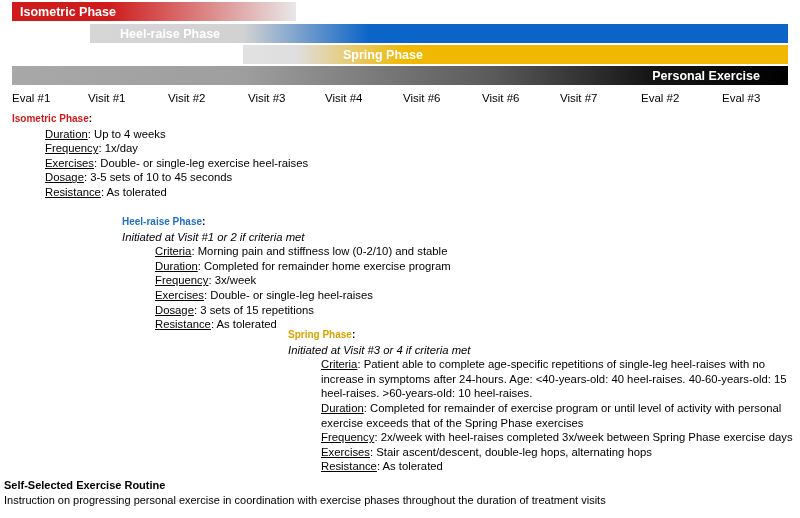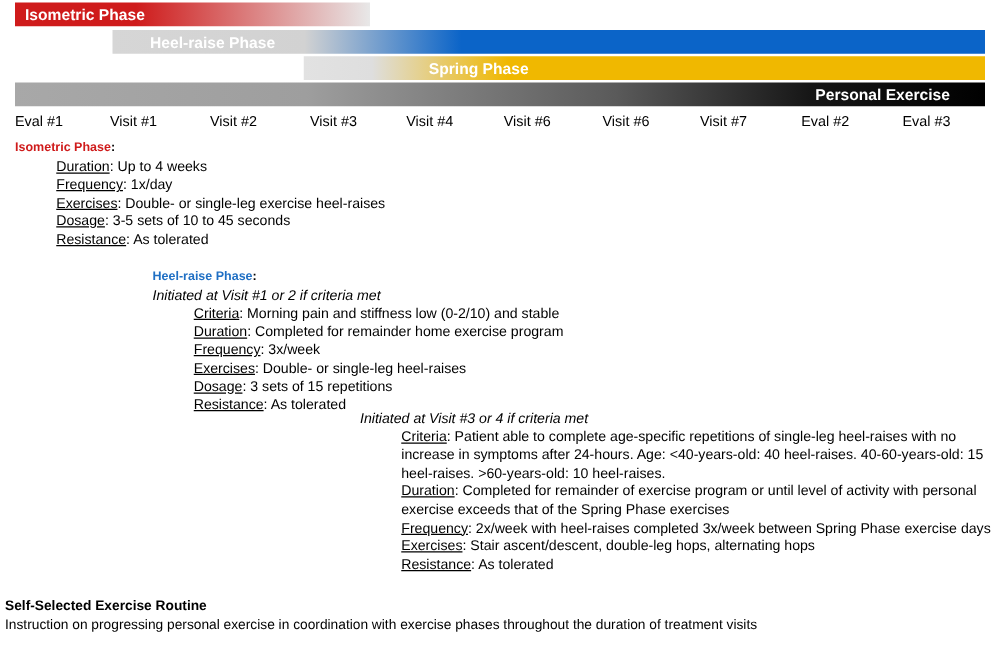--- a/index.html
+++ b/index.html
@@ -165,20 +165,21 @@
     <div class="italic">Initiated at Visit #1 or 2 if criteria met</div>
     <div class="row"><span class="u">Criteria</span>: <span>Morning pain and stiffness low (0-2/10) and stable</span></div>
     <div class="row"><span class="u">Duration</span>: <span>Completed for remainder home exercise program</span></div>
     <div class="row"><span class="u">Frequency</span>: <span>3x/week</span></div>
     <div class="row"><span class="u">Exercises</span>: <span>Double- or single-leg heel-raises</span></div>
     <div class="row"><span class="u">Dosage</span>: <span>3 sets of 15 repetitions</span></div>
     <div class="row"><span class="u">Resistance</span>: <span>As tolerated</span></div>
   </div>
 
   <div class="block block-spring">
+    <div class="title"><span class="t-spring">Spring Phase</span><span class="colon">:</span></div>
     <div class="italic">Initiated at Visit #3 or 4 if criteria met</div>
     <div class="row"><span class="u">Criteria</span>: <span>Patient able to complete age-specific repetitions of single-leg heel-raises with no increase in symptoms after 24-hours. Age: &lt;40-years-old: 40 heel-raises. 40-60-years-old: 15 heel-raises. &gt;60-years-old: 10 heel-raises.</span></div>
     <div class="row"><span class="u">Duration</span>: <span>Completed for remainder of exercise program or until level of activity with personal exercise exceeds that of the Spring Phase exercises</span></div>
     <div class="row"><span class="u">Frequency</span>: <span>2x/week with heel-raises completed 3x/week between Spring Phase exercise days</span></div>
     <div class="row"><span class="u">Exercises</span>: <span>Stair ascent/descent, double-leg hops, alternating hops</span></div>
     <div class="row"><span class="u">Resistance</span>: <span>As tolerated</span></div>
   </div>
 
   <div class="footer">
     <div class="f-title">Self-Selected Exercise Routine</div>

